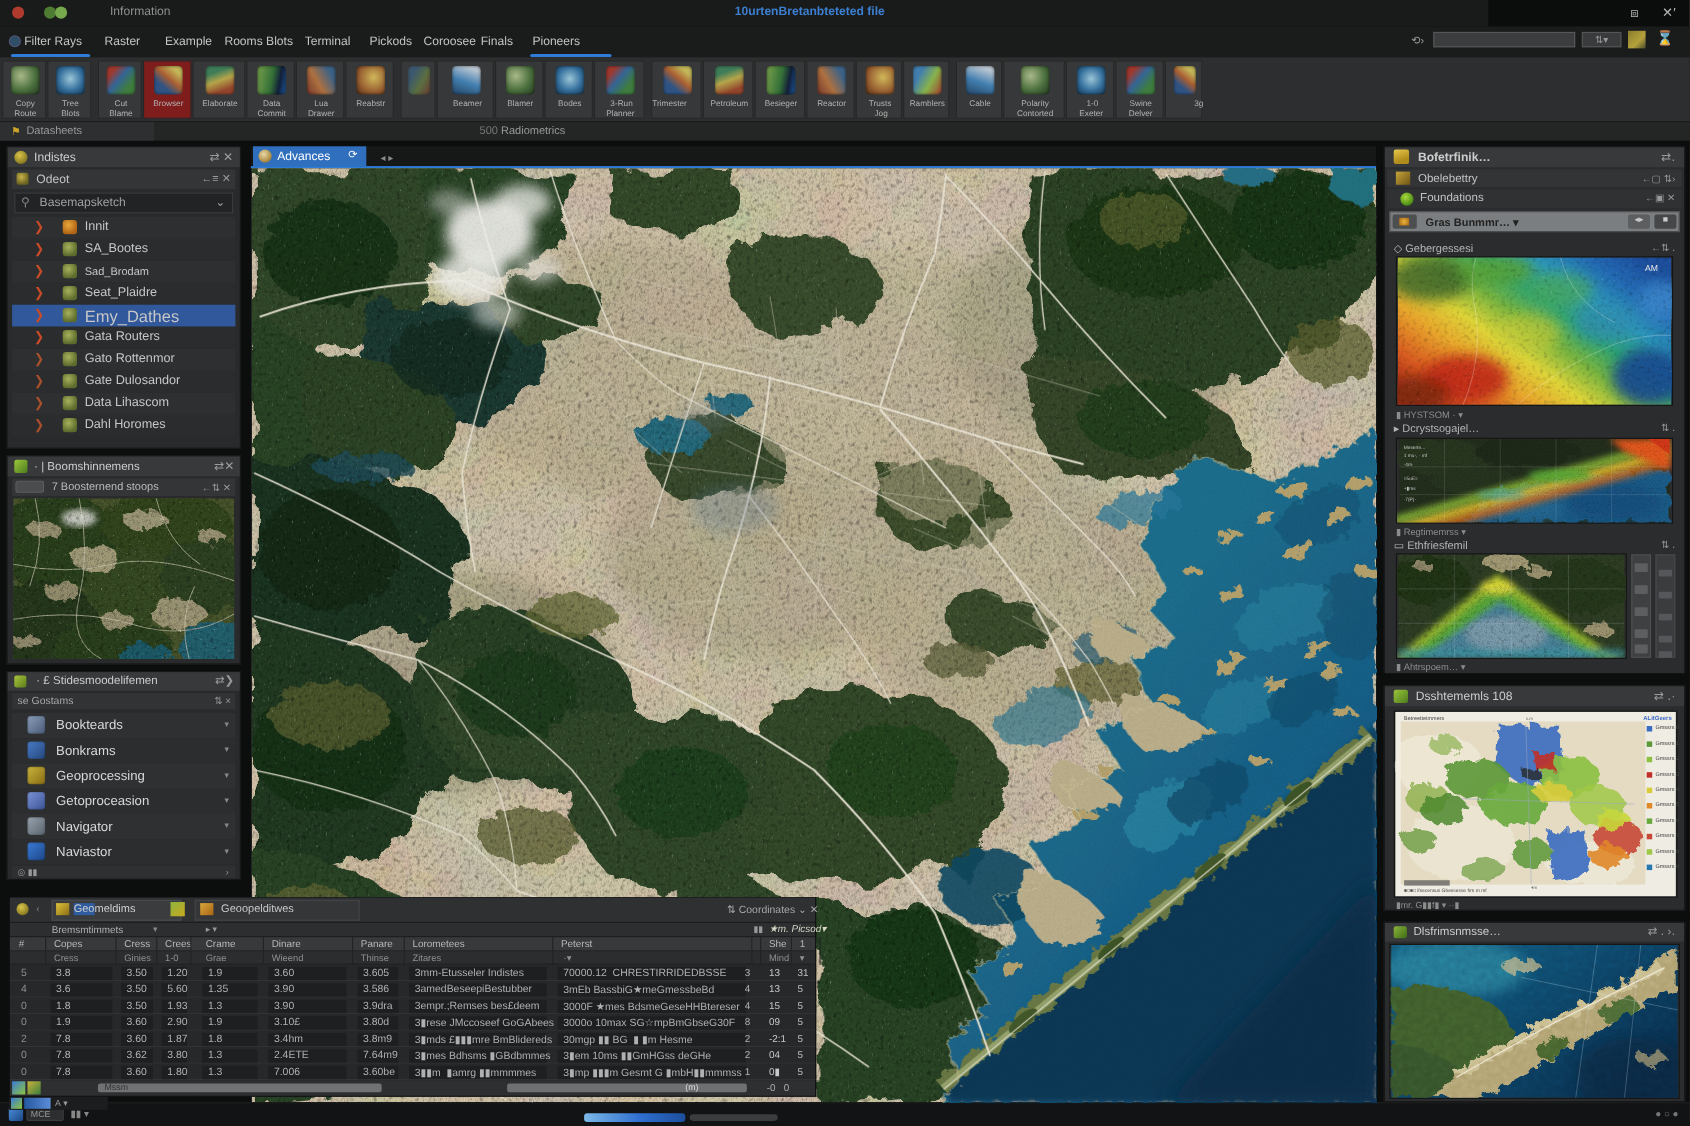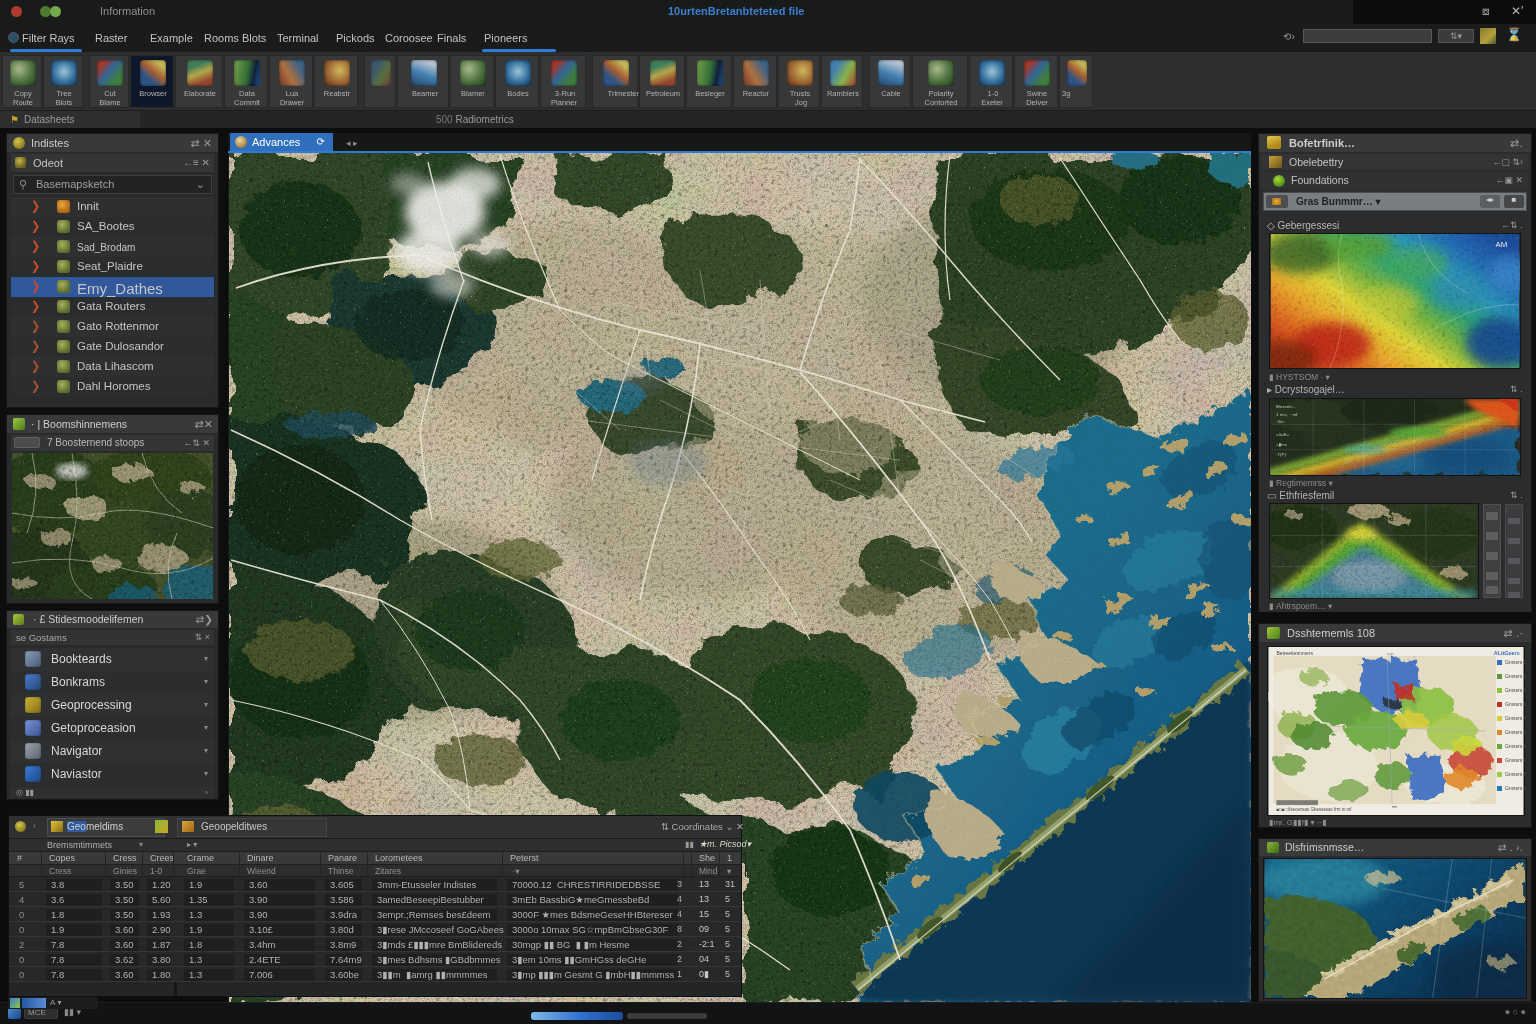--- a/index.html
+++ b/index.html
@@ -111,21 +111,21 @@
 <div class="txt" style="left:0;top:33px;width:40px;text-align:center;font-size:7.5px;color:#b2b2b2;line-height:9px">Copy<br>Route</div>
 </div>
 <div class="abs" style="left:43px;top:3px;width:40px;height:53px;background:#373839;border:1px solid #262727">
 <div class="abs" style="left:7px;top:4px;width:26px;height:26px;border-radius:4px;opacity:1;background:radial-gradient(circle at 50% 45%,#9fd8f0,#2e7cb8 55%,#123a5c);box-shadow:inset 0 0 3px #0009;filter:saturate(0.82) brightness(0.92)"></div>
 <div class="txt" style="left:0;top:33px;width:40px;text-align:center;font-size:7.5px;color:#b2b2b2;line-height:9px">Tree<br>Blots</div>
 </div>
 <div class="abs" style="left:89px;top:3px;width:40px;height:53px;background:#373839;border:1px solid #262727">
 <div class="abs" style="left:7px;top:4px;width:26px;height:26px;border-radius:4px;opacity:1;background:linear-gradient(130deg,#c0392b 20%,#2e6fb0 45%,#3a8c3a 75%);box-shadow:inset 0 0 3px #0009;filter:saturate(0.82) brightness(0.92)"></div>
 <div class="txt" style="left:0;top:33px;width:40px;text-align:center;font-size:7.5px;color:#b2b2b2;line-height:9px">Cut<br>Blame</div>
 </div>
-<div class="abs" style="left:130px;top:3px;width:44px;height:53px;background:#0f172a;border:1px solid #262727">
+<div class="abs" style="left:130px;top:3px;width:44px;height:53px;background:#7f1d1d;border:1px solid #262727">
 <div class="abs" style="left:9px;top:4px;width:26px;height:26px;border-radius:4px;opacity:1;background:linear-gradient(40deg,#2c5c9c 30%,#c86428 55%,#d8c84c 80%);box-shadow:inset 0 0 3px #0009;filter:saturate(0.82) brightness(0.92)"></div>
 <div class="txt" style="left:0;top:33px;width:44px;text-align:center;font-size:7.5px;color:#b2b2b2;line-height:9px">Browser<br></div>
 </div>
 <div class="abs" style="left:175px;top:3px;width:48px;height:53px;background:#373839;border:1px solid #262727">
 <div class="abs" style="left:11px;top:4px;width:26px;height:26px;border-radius:4px;opacity:1;background:linear-gradient(160deg,#3a8c5c 25%,#c8b43c 50%,#b04828 80%);box-shadow:inset 0 0 3px #0009;filter:saturate(0.82) brightness(0.92)"></div>
 <div class="txt" style="left:0;top:33px;width:48px;text-align:center;font-size:7.5px;color:#b2b2b2;line-height:9px">Elaborate<br></div>
 </div>
 <div class="abs" style="left:224px;top:3px;width:44px;height:53px;background:#373839;border:1px solid #262727">
 <div class="abs" style="left:9px;top:4px;width:26px;height:26px;border-radius:4px;opacity:1;background:linear-gradient(100deg,#7cb342,#2e7d32 50%,#124,#1565c0);box-shadow:inset 0 0 3px #0009;filter:saturate(0.82) brightness(0.92)"></div>
 <div class="txt" style="left:0;top:33px;width:44px;text-align:center;font-size:7.5px;color:#b2b2b2;line-height:9px">Data<br>Commit</div>
@@ -153,21 +153,21 @@
 <div class="abs" style="left:495px;top:3px;width:44px;height:53px;background:#373839;border:1px solid #262727">
 <div class="abs" style="left:9px;top:4px;width:26px;height:26px;border-radius:4px;opacity:1;background:radial-gradient(circle at 50% 45%,#9fd8f0,#2e7cb8 55%,#123a5c);box-shadow:inset 0 0 3px #0009;filter:saturate(0.82) brightness(0.92)"></div>
 <div class="txt" style="left:0;top:33px;width:44px;text-align:center;font-size:7.5px;color:#b2b2b2;line-height:9px">Bodes<br></div>
 </div>
 <div class="abs" style="left:540px;top:3px;width:46px;height:53px;background:#373839;border:1px solid #262727">
 <div class="abs" style="left:10px;top:4px;width:26px;height:26px;border-radius:4px;opacity:1;background:linear-gradient(130deg,#c0392b 20%,#2e6fb0 45%,#3a8c3a 75%);box-shadow:inset 0 0 3px #0009;filter:saturate(0.82) brightness(0.92)"></div>
 <div class="txt" style="left:0;top:33px;width:46px;text-align:center;font-size:7.5px;color:#b2b2b2;line-height:9px">&nbsp;3-Run<br>Planner</div>
 </div>
 <div class="abs" style="left:592px;top:3px;width:46px;height:53px;background:#373839;border:1px solid #262727">
 <div class="abs" style="left:10px;top:4px;width:26px;height:26px;border-radius:4px;opacity:1;background:linear-gradient(40deg,#2c5c9c 30%,#c86428 55%,#d8c84c 80%);box-shadow:inset 0 0 3px #0009;filter:saturate(0.82) brightness(0.92)"></div>
-<div class="txt" style="left:0;top:33px;width:46px;text-align:right;font-size:7.5px;color:#b2b2b2;line-height:9px">Trimester<br></div>
+<div class="txt" style="left:0;top:33px;width:46px;text-align:left;font-size:7.5px;color:#b2b2b2;line-height:9px">Trimester<br></div>
 </div>
 <div class="abs" style="left:639px;top:3px;width:46px;height:53px;background:#373839;border:1px solid #262727">
 <div class="abs" style="left:10px;top:4px;width:26px;height:26px;border-radius:4px;opacity:1;background:linear-gradient(160deg,#3a8c5c 25%,#c8b43c 50%,#b04828 80%);box-shadow:inset 0 0 3px #0009;filter:saturate(0.82) brightness(0.92)"></div>
 <div class="txt" style="left:0;top:33px;width:46px;text-align:center;font-size:7.5px;color:#b2b2b2;line-height:9px">Petroleum<br></div>
 </div>
 <div class="abs" style="left:686px;top:3px;width:46px;height:53px;background:#373839;border:1px solid #262727">
 <div class="abs" style="left:10px;top:4px;width:26px;height:26px;border-radius:4px;opacity:1;background:linear-gradient(100deg,#7cb342,#2e7d32 50%,#124,#1565c0);box-shadow:inset 0 0 3px #0009;filter:saturate(0.82) brightness(0.92)"></div>
 <div class="txt" style="left:0;top:33px;width:46px;text-align:center;font-size:7.5px;color:#b2b2b2;line-height:9px">Besieger<br></div>
 </div>
 <div class="abs" style="left:733px;top:3px;width:44px;height:53px;background:#373839;border:1px solid #262727">
@@ -193,21 +193,21 @@
 <div class="abs" style="left:969px;top:3px;width:44px;height:53px;background:#373839;border:1px solid #262727">
 <div class="abs" style="left:9px;top:4px;width:26px;height:26px;border-radius:4px;opacity:1;background:radial-gradient(circle at 50% 45%,#9fd8f0,#2e7cb8 55%,#123a5c);box-shadow:inset 0 0 3px #0009;filter:saturate(0.82) brightness(0.92)"></div>
 <div class="txt" style="left:0;top:33px;width:44px;text-align:center;font-size:7.5px;color:#b2b2b2;line-height:9px">&nbsp;1-0<br>Exeter</div>
 </div>
 <div class="abs" style="left:1014px;top:3px;width:44px;height:53px;background:#373839;border:1px solid #262727">
 <div class="abs" style="left:9px;top:4px;width:26px;height:26px;border-radius:4px;opacity:1;background:linear-gradient(130deg,#c0392b 20%,#2e6fb0 45%,#3a8c3a 75%);box-shadow:inset 0 0 3px #0009;filter:saturate(0.82) brightness(0.92)"></div>
 <div class="txt" style="left:0;top:33px;width:44px;text-align:center;font-size:7.5px;color:#b2b2b2;line-height:9px">Swine<br>Delver</div>
 </div>
 <div class="abs" style="left:1059px;top:3px;width:34px;height:53px;background:#373839;border:1px solid #262727">
 <div class="abs" style="left:7px;top:4px;width:20px;height:26px;border-radius:4px;opacity:1;background:linear-gradient(40deg,#2c5c9c 30%,#c86428 55%,#d8c84c 80%);box-shadow:inset 0 0 3px #0009;filter:saturate(0.82) brightness(0.92)"></div>
-<div class="txt" style="left:0;top:33px;width:34px;text-align:left;font-size:7.5px;color:#b2b2b2;line-height:9px">&nbsp;3g<br></div>
+<div class="txt" style="left:0;top:33px;width:34px;text-align:right;font-size:7.5px;color:#b2b2b2;line-height:9px">&nbsp;3g<br></div>
 </div>
 </div>
 <div class="abs" style="left:0;top:110px;width:1536px;height:18px;background:#242525;border-top:1px solid #1b1c1c">
 <div class="abs" style="left:0;top:0;width:140px;height:18px;background:#2e2f30"></div>
 <div class="txt" style="left:10px;top:3px;font-size:10px;color:#c9a227">⚑</div>
 <div class="txt" style="left:24px;top:3px;font-size:10px;color:#9a9a9a">Datasheets</div>
 <div class="txt" style="left:436px;top:3px;font-size:10px;color:#9a9a9a"><span style="color:#777">500</span>&nbsp;Radiometrics</div>
 </div>
 <div class="abs" style="left:0;top:128px;width:1536px;height:874px;background:#0c0d0d"></div>
 <div class="pnl" style="left:6px;top:133px;width:213px;height:275px">
@@ -817,20 +817,29 @@
       <span class="abs" style="left:316px;top:1.5px;width:37px;height:12px;background:#1d1f21"></span>
       <span class="txt" style="left:321px;top:2px;font-size:9.5px;color:#b0b0b0">3.60be</span>
       <span class="abs" style="left:363px;top:1.5px;width:125px;height:12px;background:#1d1f21"></span>
       <span class="txt" style="left:368px;top:2px;font-size:9.5px;color:#b0b0b0">3▮▮m&nbsp;&nbsp;▮amrg&nbsp;▮▮mmmmes</span>
       <span class="abs" style="left:498px;top:1.5px;width:171px;height:12px;background:#1d1f21"></span>
       <span class="txt" style="left:503px;top:2px;font-size:9.5px;color:#b0b0b0">3▮mp&nbsp;▮▮▮m&nbsp;Gesmt&nbsp;G&nbsp;▮mbH▮▮mmmss</span>
       <span class="txt" style="left:668px;top:2px;font-size:9px;color:#b0b0b0">1</span>
       <span class="txt" style="left:690px;top:2px;font-size:9px;color:#c8c8c8">0▮</span>
       <span class="txt" style="left:716px;top:2px;font-size:9px;color:#c0c0c0">5</span>
     </div>
+    <div class="abs" style="left:0;top:166px;width:732px;height:14px;background:#2d2f31">
+<span class="abs" style="left:2px;top:1px;width:12px;height:12px;background:linear-gradient(135deg,#3c7cd8,#8cc63c)"></span>
+<span class="abs" style="left:16px;top:1px;width:12px;height:12px;background:linear-gradient(135deg,#c8b43c,#3c7c3c)"></span>
+<span class="abs" style="left:80px;top:3px;width:258px;height:8px;background:#707274;border-radius:2px"></span>
+<span class="txt" style="left:86px;top:2px;font-size:8px;color:#333">Mssm</span>
+<span class="abs" style="left:452px;top:3px;width:218px;height:8px;background:#6e7072;border-radius:2px"></span>
+<span class="txt" style="left:614px;top:2px;font-size:8px;color:#ddd">(m)</span>
+<span class="txt" style="left:688px;top:2px;font-size:9px;color:#b0b0b0">-0&nbsp;&nbsp;&nbsp;0</span>
+</div>
   </div>
 <div class="abs" style="left:1258px;top:133px;width:274px;height:869px;background:#2a2c2d;border:1px solid #161718">
     <div class="ph" style="left:0;top:0;width:272px;height:18px">
 <span class="abs" style="left:8px;top:2px;width:14px;height:13px;border-radius:2px;background:linear-gradient(160deg,#e8c84c,#b08c1c 70%)"></span>
 <span class="abs" style="left:30px;top:0;font-weight:bold">Bofetrfinik…</span>
 <span class="abs" style="right:8px;top:0;color:#9a9a9a">⇄․</span>
     </div>
 <div class="abs" style="left:2px;top:20px;width:268px;height:16px;background:#323435;color:#c2c2c2;font-size:10.5px;line-height:16px">
 <span class="abs" style="left:8px;top:2px;width:13px;height:12px;background:linear-gradient(135deg,#c8a43c,#6c5414)"></span>
 <span class="abs" style="left:28px;top:0">Obelebettry</span>

